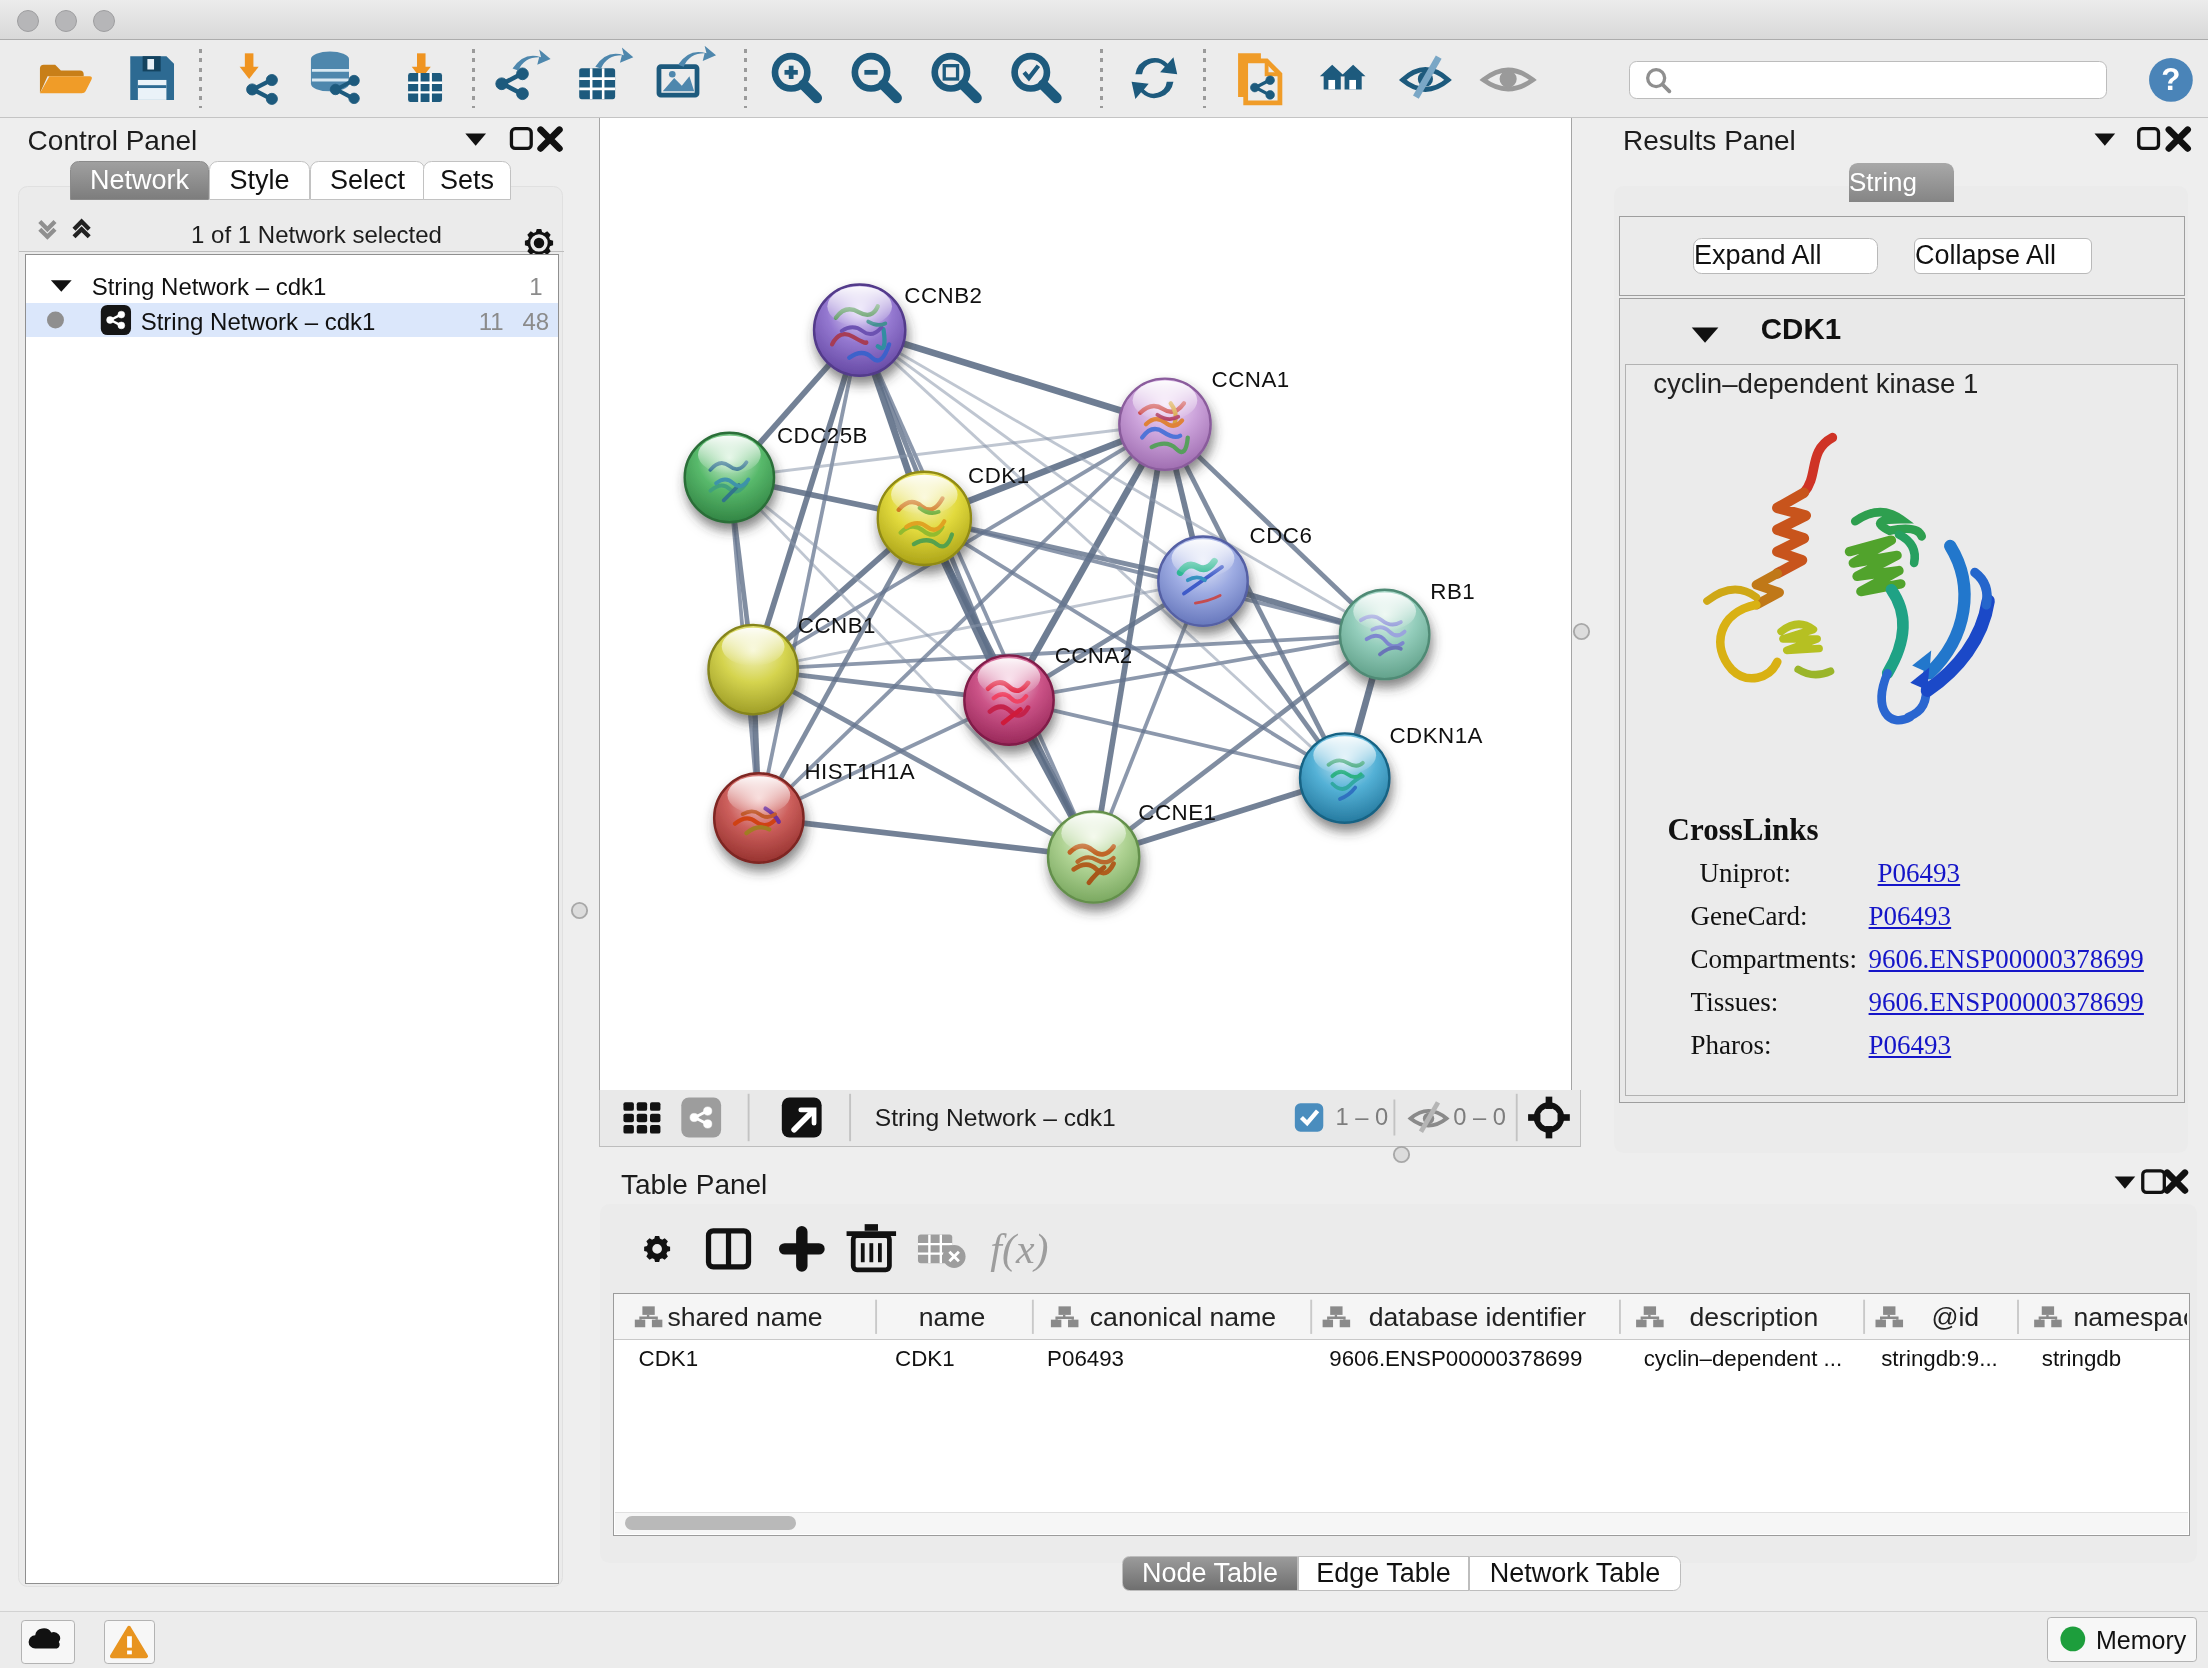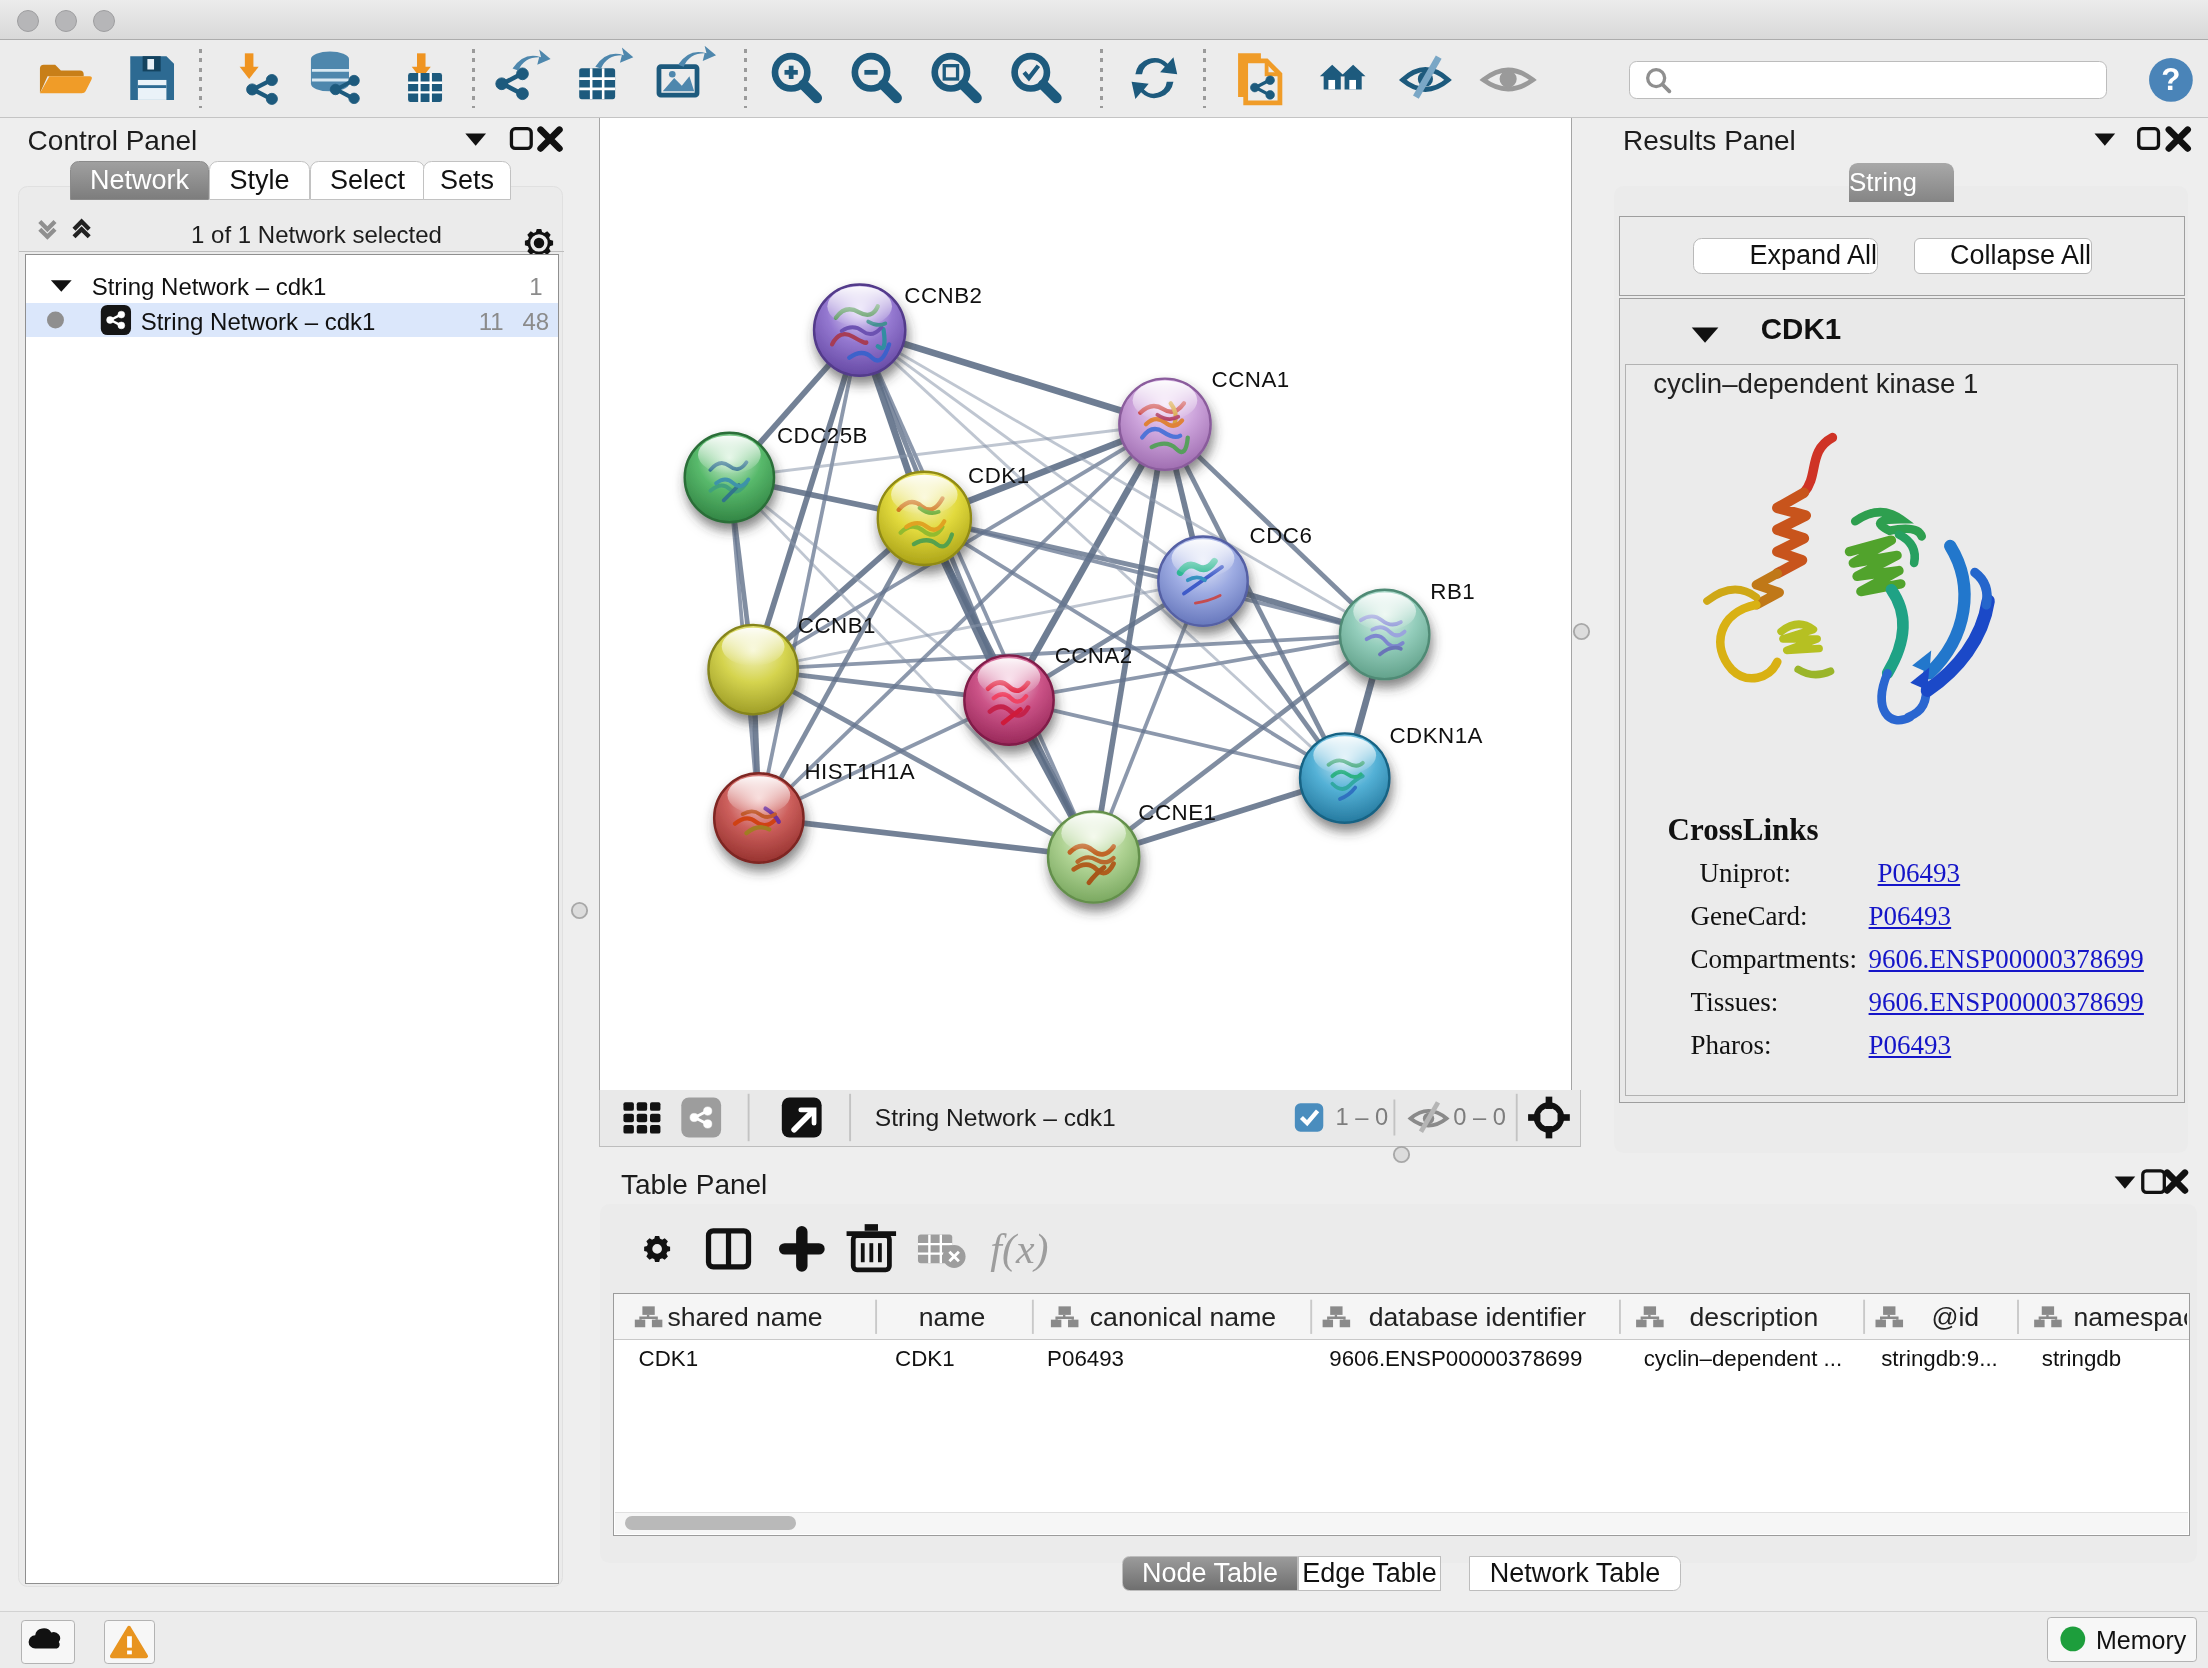--- a/index.html
+++ b/index.html
@@ -35,21 +35,21 @@
      background:#ffffff;border:1.9px solid #8f8f8f;box-sizing:border-box;}
   
   #canvas{left:599px;top:118px;width:973px;height:972px;background:#ffffff;
      border-left:1.9px solid #a5a5a5;border-right:1.9px solid #a5a5a5;box-sizing:border-box;}
   #netbar{left:599px;top:1090px;width:982px;height:57px;background:#e9e9e9;
      border:1.9px solid #bdbdbd;border-top:none;box-sizing:border-box;}
   
   #rp-pane{left:1614px;top:186px;width:574px;height:967px;background:#ebebeb;
      border-radius:9.5px;}
   .btn{position:absolute;height:36px;background:#ffffff;border:1.9px solid #b9b9b9;
-     border-radius:8.6px;font-size:27px;color:#111;text-align:right;box-sizing:border-box;}
+     border-radius:8.6px;font-size:27px;color:#111;text-align:left;box-sizing:border-box;}
   
   #tp-pane{left:600px;top:1204px;width:1597px;height:359px;background:#ebebeb;
      border-radius:9.5px;}
   #tp-table{position:absolute;left:13.3px;top:89px;width:1577px;height:243px;
      background:#ffffff;border:1.9px solid #9b9b9b;box-sizing:border-box;}
   .btab{position:absolute;top:1556px;height:35px;box-sizing:border-box;
      border:1px solid #bdbdbd;background:#ffffff;font-size:27px;color:#111;
      text-align:center;line-height:33px;}
   
   #footer{left:0;top:1611px;width:2208px;height:57px;background:#ececec;
@@ -721,21 +721,21 @@
     <text x="1333" y="0">stringdb:9...</text>
     <text x="1502" y="0">stringdb</text>
    </g>
   </svg>
   <div style="position:absolute;left:1px;bottom:1px;height:21px;right:1px;background:#f6f6f6;border-top:1px solid #e0e0e0;">
     <div style="position:absolute;left:9.5px;top:2.9px;width:171px;height:14.3px;border-radius:7.6px;background:#b9b9b9;"></div>
   </div>
  </div>
 </div>
 <div class="btab" style="left:1122px;width:176px;border-radius:7.6px 0 0 7.6px;background:linear-gradient(#9b9b9b,#6f6f6f);color:#fff;">Node Table</div>
-<div class="btab" style="left:1298px;width:143px;">Edge Table</div>
+<div class="btab" style="left:1298px;width:171px;">Edge Table</div>
 <div class="btab" style="left:1469px;width:212px;border-radius:0 7.6px 7.6px 0;">Network Table</div>
 
 <div class="abs" id="footer">
  <div class="fbtn" style="left:21px;width:54px;">
   <svg width="50" height="40" viewBox="0 0 53 42">
         <path d="M 14,29 a 7,7 0 0 1 0,-14 a 9,8 0 0 1 17,-3 a 7,6.5 0 0 1 8,10 a 4.5,4.5 0 0 1 -2,7 Z" fill="#111"></path>
       </svg>
  </div>
  <div class="fbtn" style="left:104px;width:51px;">
   <svg width="48" height="40" viewBox="0 0 50 42">

